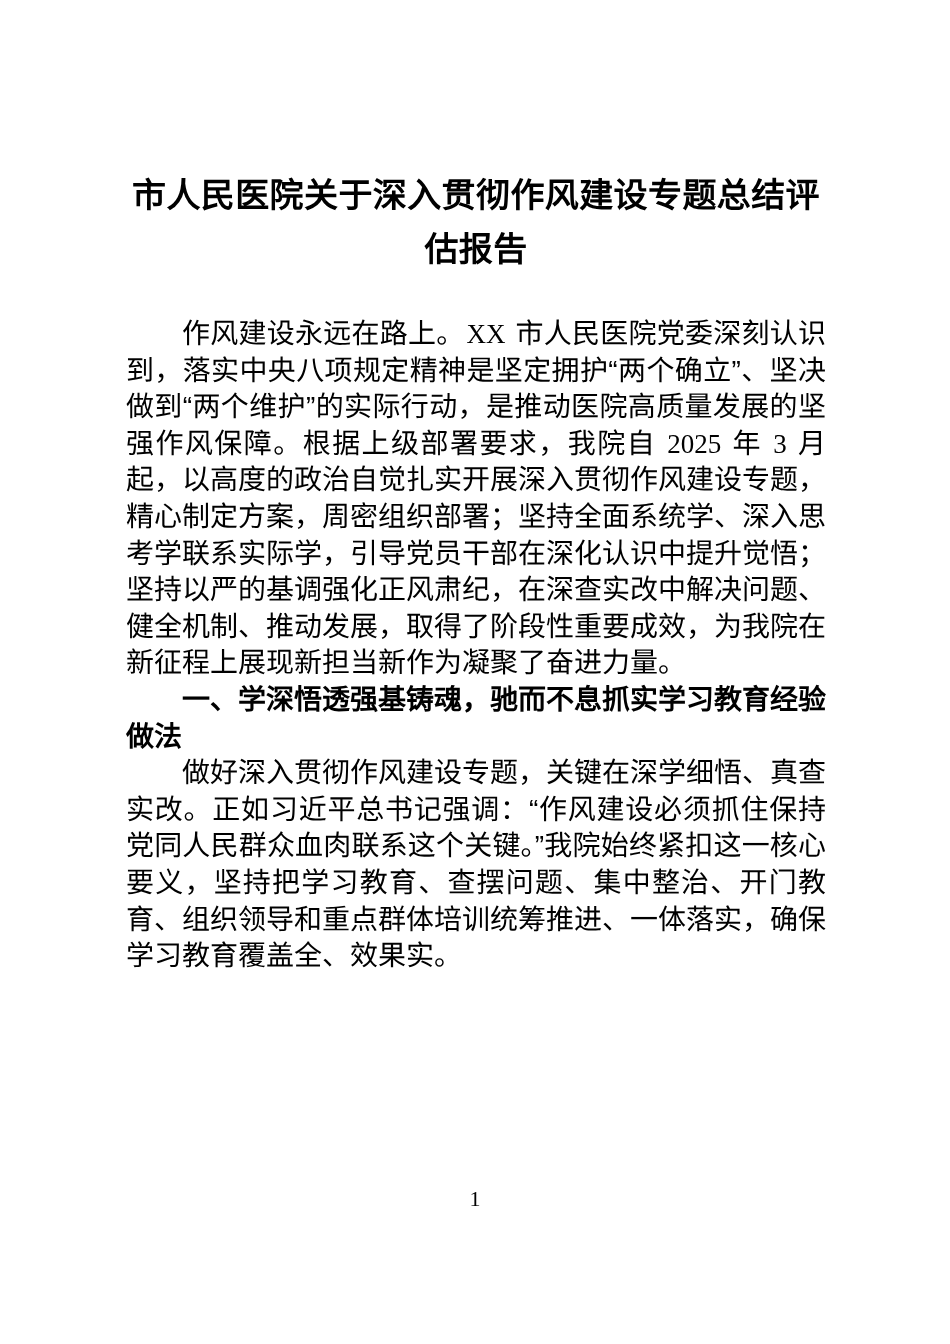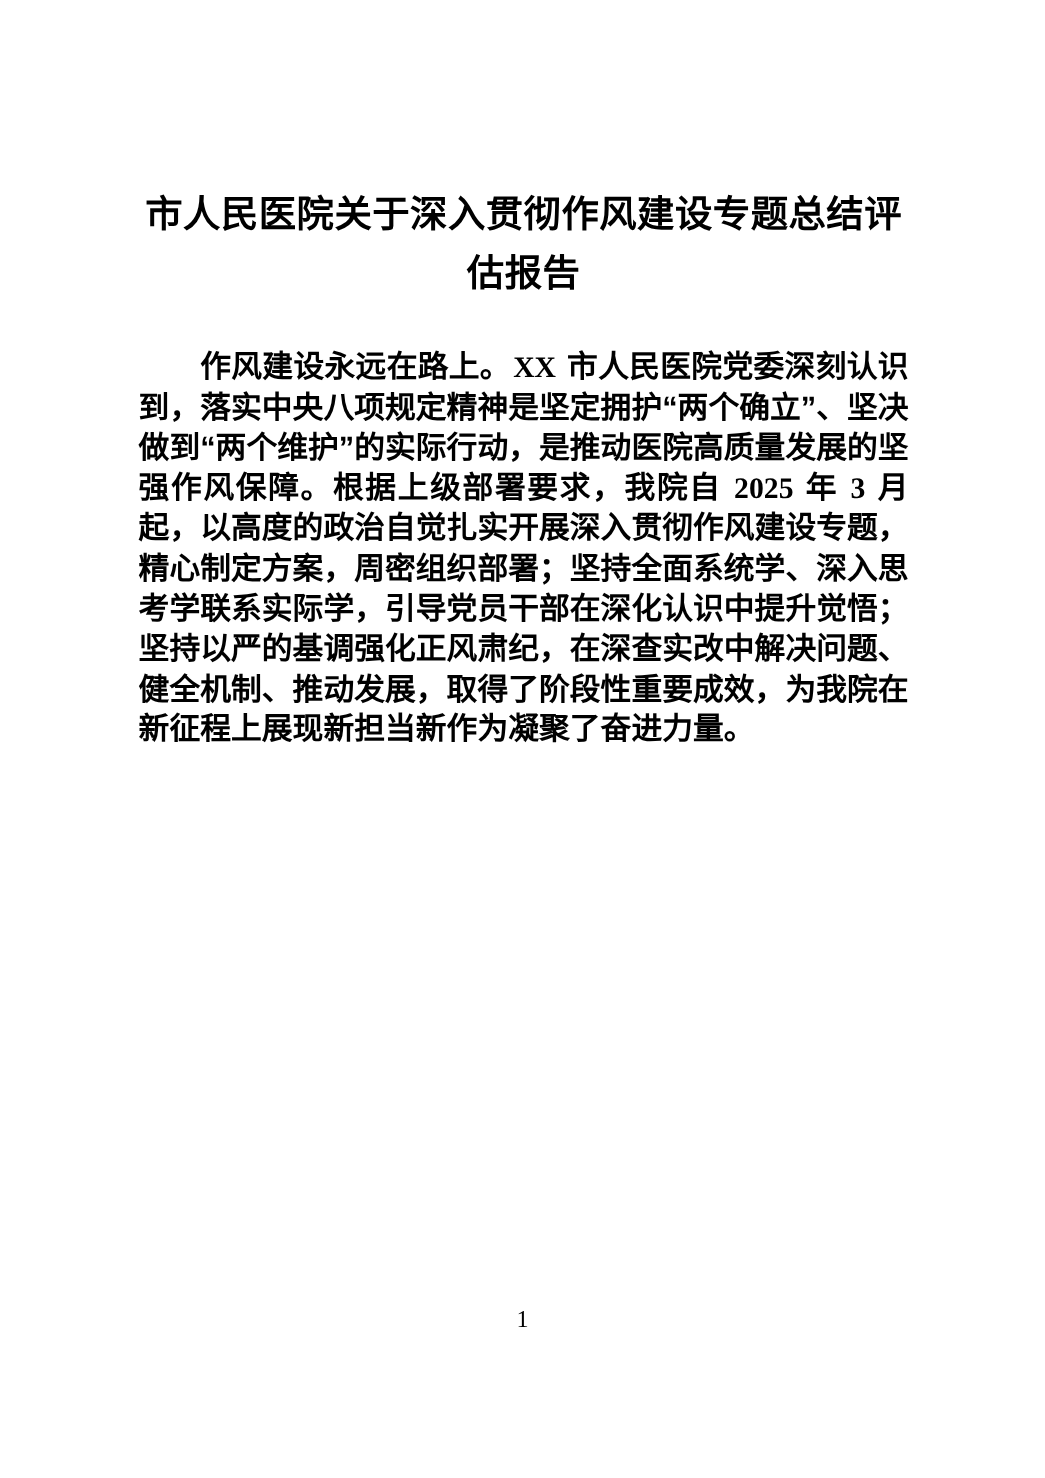--- a/index.html
+++ b/index.html
@@ -60,21 +60,20 @@
     font-weight: 400;
     letter-spacing: 0;
   }
 
   .para.heading {
     font-weight: 700;
   }
 
   .para.first-body {
     margin-top: 40px;
-    font-weight: bold;
   }
 
   
   .lat {
     font-family: "Liberation Serif", "DejaVu Serif", serif;
     font-size: 27px;
     padding: 0 2px;
   }
 
   
@@ -94,20 +93,22 @@
 <body>
 
 <div class="page">
 
   <div class="content">
 
     <h1 class="doc-title">市人民医院关于深入贯彻作风建设专题总结评估报告</h1>
 
     <p class="para first-body">作风建设永远在路上。<span class="lat">XX</span> 市人民医院党委深刻认识到，落实中央八项规定精神是坚定拥护“两个确立”、坚决做到“两个维护”的实际行动，是推动医院高质量发展的坚强作风保障。根据上级部署要求，我院自 <span class="lat">2025</span> 年 <span class="lat">3</span> 月起，以高度的政治自觉扎实开展深入贯彻作风建设专题，精心制定方案，周密组织部署；坚持全面系统学、深入思考学联系实际学，引导党员干部在深化认识中提升觉悟；坚持以严的基调强化正风肃纪，在深查实改中解决问题、健全机制、推动发展，取得了阶段性重要成效，为我院在新征程上展现新担当新作为凝聚了奋进力量。</p>
 
+    <p class="para heading">一、学深悟透强基铸魂，驰而不息抓实学习教育经验做法</p>
 
+    <p class="para">做好深入贯彻作风建设专题，关键在深学细悟、真查实改。正如习近平总书记强调：“作风建设必须抓住保持党同人民群众血肉联系这个关键。”我院始终紧扣这一核心要义，坚持把学习教育、查摆问题、集中整治、开门教育、组织领导和重点群体培训统筹推进、一体落实，确保学习教育覆盖全、效果实。</p>
 
 
   </div>
 
   <div class="page-number">1</div>
 
 </div>
 
 </body></html>

